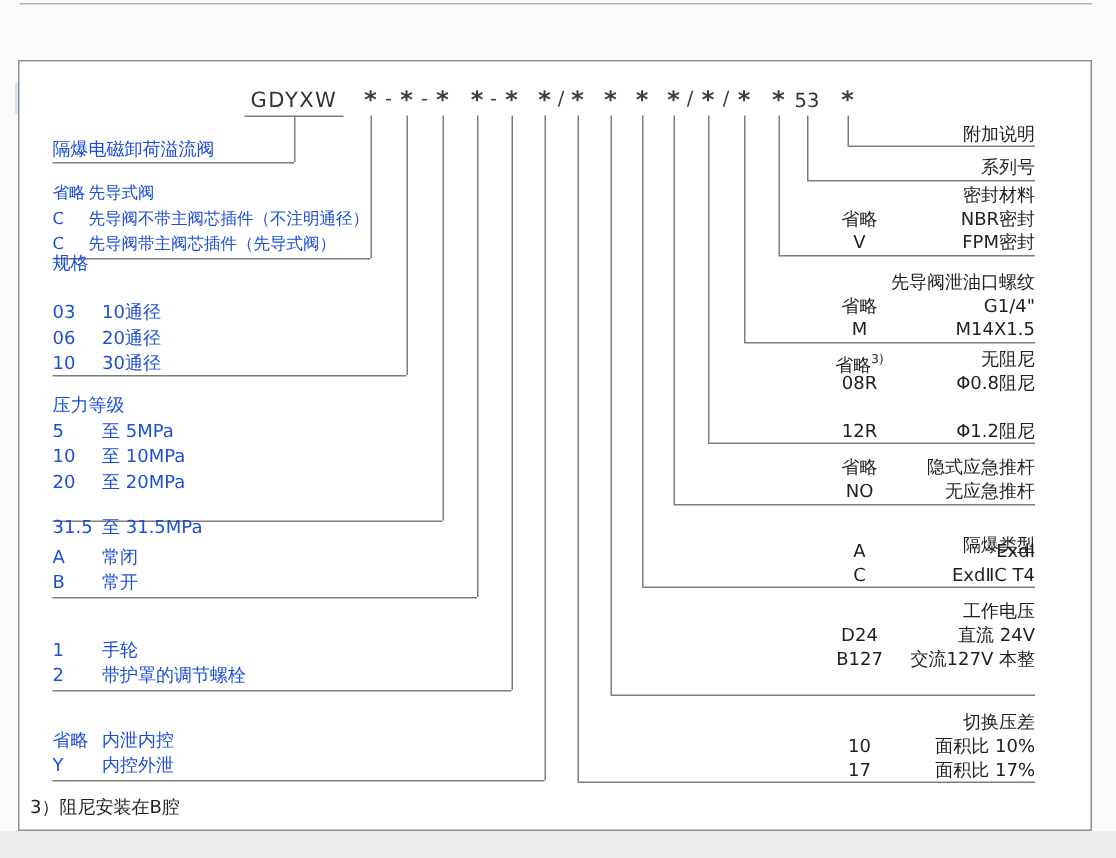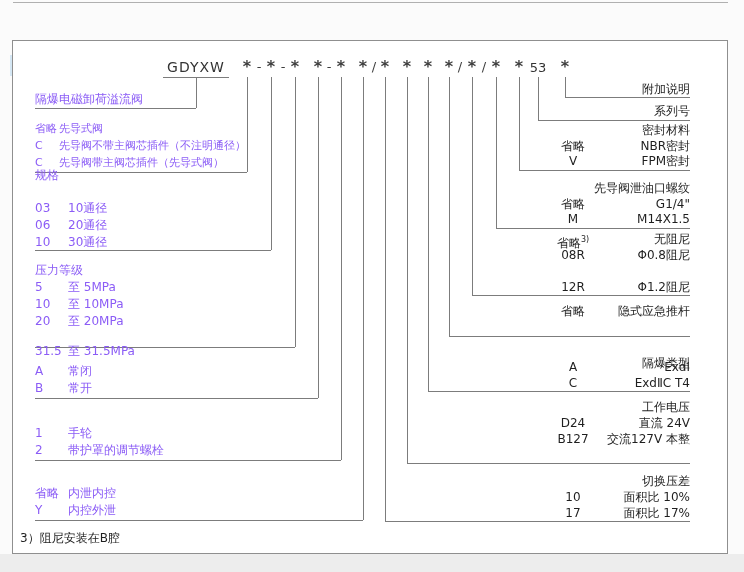--- a/index.html
+++ b/index.html
@@ -16,21 +16,21 @@
   .bottomstrip{position:absolute;left:0;top:554px;width:744px;height:18px;background:#ededed;}
 
   .vline{position:absolute;width:1px;background:#7c7c7c;}
   .hline{position:absolute;height:1px;background:#7c7c7c;}
 
   .st{position:absolute;width:22px;margin-left:-11px;text-align:center;top:57px;font-size:16px;font-weight:bold;color:#3d3d3d;}
   .sep{position:absolute;width:14px;margin-left:-7px;text-align:center;top:59px;font-size:13px;color:#3d3d3d;}
   .prefix{position:absolute;left:162px;top:59px;width:68px;text-align:center;font-size:14px;letter-spacing:1px;color:#333;}
   .num53{position:absolute;left:529px;top:60px;width:18px;text-align:center;font-size:13px;color:#333;}
 
-  .lrow{position:absolute;left:35px;display:flex;height:15px;line-height:15px;font-size:12px;color:#8b5cf6;white-space:nowrap;}
+  .lrow{position:absolute;left:35px;display:flex;height:15px;line-height:15px;font-size:12px;color:#1d4ed8;white-space:nowrap;}
   .lrow .c{min-width:33px;}
   .lrow.b1{font-size:11px;}
   .lrow.b1 .c{min-width:24px;}
 
   .rrow{position:absolute;right:54px;display:flex;justify-content:flex-end;height:15px;line-height:15px;font-size:12px;color:#1f1f1f;white-space:nowrap;}
   .rrow .c{min-width:42px;text-align:center;margin-right:6px;}
   .rrow .l{min-width:90px;text-align:right;}
   .rtitle{position:absolute;right:54px;height:15px;line-height:15px;font-size:12px;color:#1f1f1f;white-space:nowrap;}
   sup{font-size:8px;}
   .foot{position:absolute;left:20px;top:530px;font-size:12px;color:#1f1f1f;}
@@ -217,20 +217,24 @@
   </div>
   <div class="rrow" style="top:280px">
     <span class="c">12R</span>
     <span class="l">Φ1.2阻尼</span>
   </div>
 
   <div class="rrow" style="top:304px">
     <span class="c">省略</span>
     <span class="l">隐式应急推杆</span>
   </div>
+  <div class="rrow" style="top:320px">
+    <span class="c">NO</span>
+    <span class="l">无应急推杆</span>
+  </div>
 
   <div class="rtitle" style="top:356px">隔爆类型</div>
   <div class="rrow" style="top:360px">
     <span class="c">A</span>
     <span class="l">ExdⅠ</span>
   </div>
   <div class="rrow" style="top:376px">
     <span class="c">C</span>
     <span class="l">ExdⅡC T4</span>
   </div>

